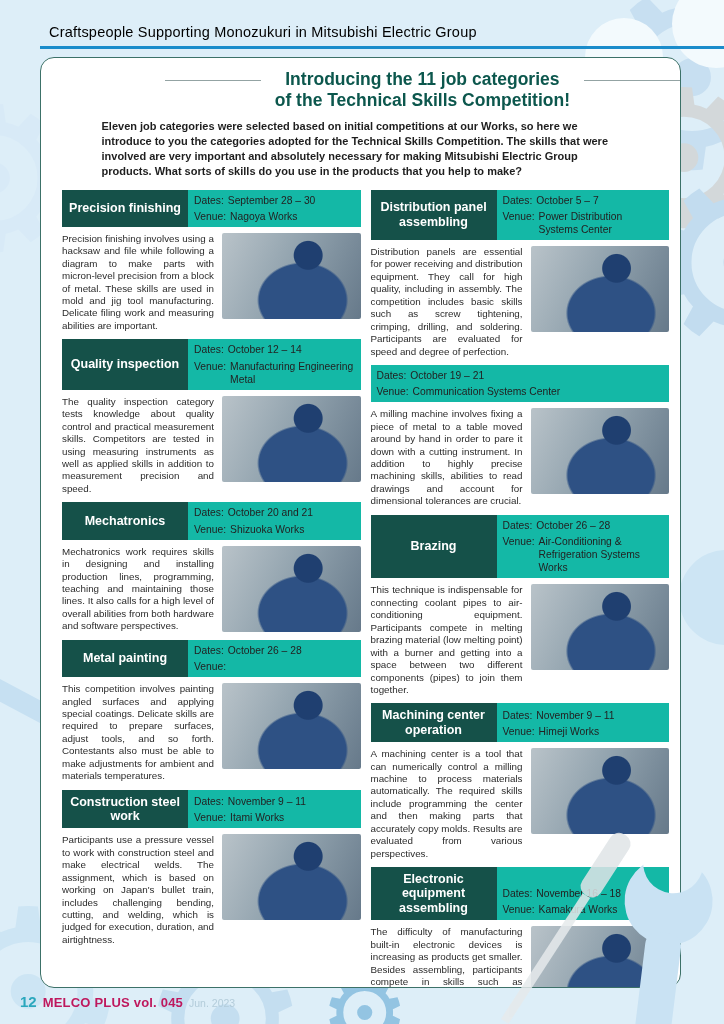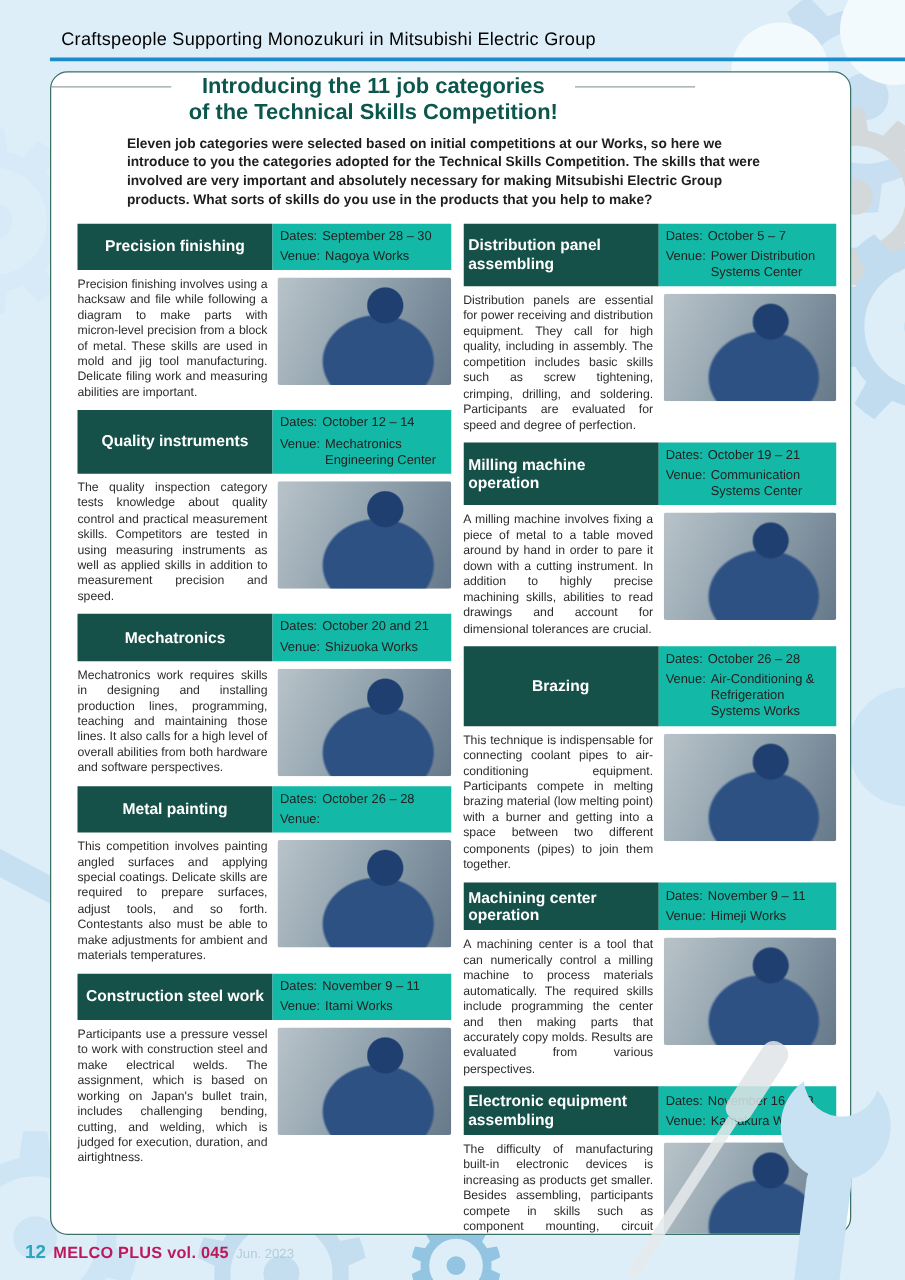--- a/index.html
+++ b/index.html
@@ -28,37 +28,37 @@
   .sdriver .shaft{width:9px;height:150px;background:#e6eaec;margin:0 auto;}
   
   .eyebrow{position:absolute;left:49px;top:24px;font-size:14.5px;color:#000000;letter-spacing:.2px;z-index:1;}
   .bluerule{position:absolute;left:40px;top:46px;width:684px;height:2.5px;background:#1a8ccb;z-index:1;}
   
   .mainbox{
     position:absolute;left:40px;top:57px;width:641px;height:931px;
     background:#ffffff;border:1.5px solid #3c7168;border-radius:14px;
     z-index:2;overflow:hidden;box-sizing:border-box;
   }
-  .titlewrap{display:flex;justify-content:flex-start;align-items:flex-start;}
+  .titlewrap{display:flex;justify-content:flex-end;align-items:flex-start;margin-top:11px;}
   .titlewrap::before,.titlewrap::after{
     content:"";width:96px;height:1px;background:#93a3a3;margin-top:11px;flex:none;
   }
   .titlewrap::before{margin-right:14px;}
   .titlewrap::after{margin-left:14px;}
   .btitle{text-align:center;color:#0c574d;font-size:17.5px;font-weight:bold;line-height:1.22;}
   .intro{width:518px;margin:7px auto 0;font-size:11px;line-height:1.36;color:#1e1e1e;font-weight:bold;}
   
   .cols{display:flex;gap:10px;padding:11px 11px 0 21px;}
   .col{flex:1;display:flex;flex-direction:column;gap:7px;min-width:0;}
   .cat{}
   .cat-head{display:flex;align-items:stretch;}
   .cat-title{
-    width:156px;flex:none;background:#155149;color:#fff;
+    width:126px;flex:none;background:#155149;color:#fff;
     font-size:12.5px;font-weight:bold;line-height:1.15;
-    display:flex;align-items:center;justify-content:center;text-align:left;
+    display:flex;align-items:center;justify-content:center;text-align:center;
     padding:5px 4px;margin:0;box-sizing:border-box;min-height:36px;
   }
   .cat-meta{
     flex:1;background:#14b8a6;padding:4px 6px;box-sizing:border-box;
     font-size:10.3px;line-height:1.28;color:#222;
     display:flex;flex-direction:column;justify-content:flex-end;gap:3px;min-width:0;
   }
   .meta-row{display:flex;}
   .meta-k{flex:none;margin-right:4px;}
   .meta-v{flex:1;min-width:0;}
@@ -141,29 +141,29 @@
           </div>
         </div>
         <div class="cat-body">
           <p class="cat-desc">Precision finishing involves using a hacksaw and file while following a diagram to make parts with micron-level precision from a block of metal. These skills are used in mold and jig tool manufacturing. Delicate filing work and measuring abilities are important.</p>
           <div class="cat-photo"></div>
         </div>
       </section>
 
       <section class="cat">
         <div class="cat-head">
-          <h3 class="cat-title">Quality instruments</h3>
+          <h3 class="cat-title">Quality inspection</h3>
           <div class="cat-meta">
             <div class="meta-row">
                 <span class="meta-k">Dates:</span>
                 <span class="meta-v">October 12 – 14</span>
               </div>
             <div class="meta-row">
                 <span class="meta-k">Venue:</span>
-                <span class="meta-v">Mechatronics Engineering Center</span>
+                <span class="meta-v">Manufacturing Engineering Metal</span>
               </div>
           </div>
         </div>
         <div class="cat-body">
           <p class="cat-desc">The quality inspection category tests knowledge about quality control and practical measurement skills. Competitors are tested in using measuring instruments as well as applied skills in addition to measurement precision and speed.</p>
           <div class="cat-photo"></div>
         </div>
       </section>
 
       <section class="cat">
@@ -244,21 +244,20 @@
           </div>
         </div>
         <div class="cat-body">
           <p class="cat-desc">Distribution panels are essential for power receiving and distribution equipment. They call for high quality, including in assembly. The competition includes basic skills such as screw tightening, crimping, drilling, and soldering. Participants are evaluated for speed and degree of perfection.</p>
           <div class="cat-photo"></div>
         </div>
       </section>
 
       <section class="cat">
         <div class="cat-head">
-          <h3 class="cat-title">Milling machine operation</h3>
           <div class="cat-meta">
             <div class="meta-row">
                 <span class="meta-k">Dates:</span>
                 <span class="meta-v">October 19 – 21</span>
               </div>
             <div class="meta-row">
                 <span class="meta-k">Venue:</span>
                 <span class="meta-v">Communication Systems Center</span>
               </div>
           </div>

